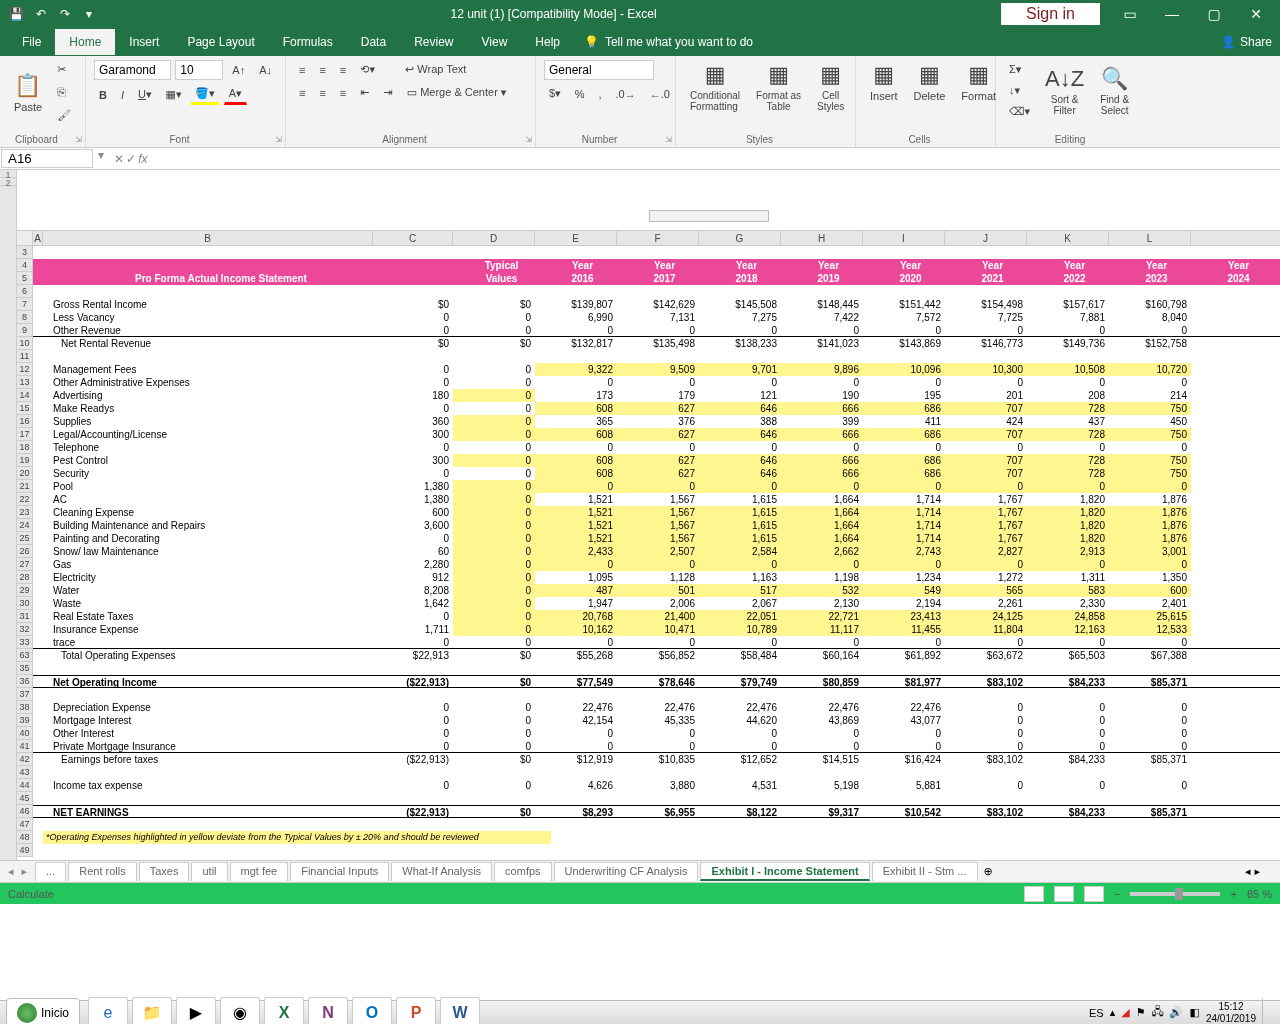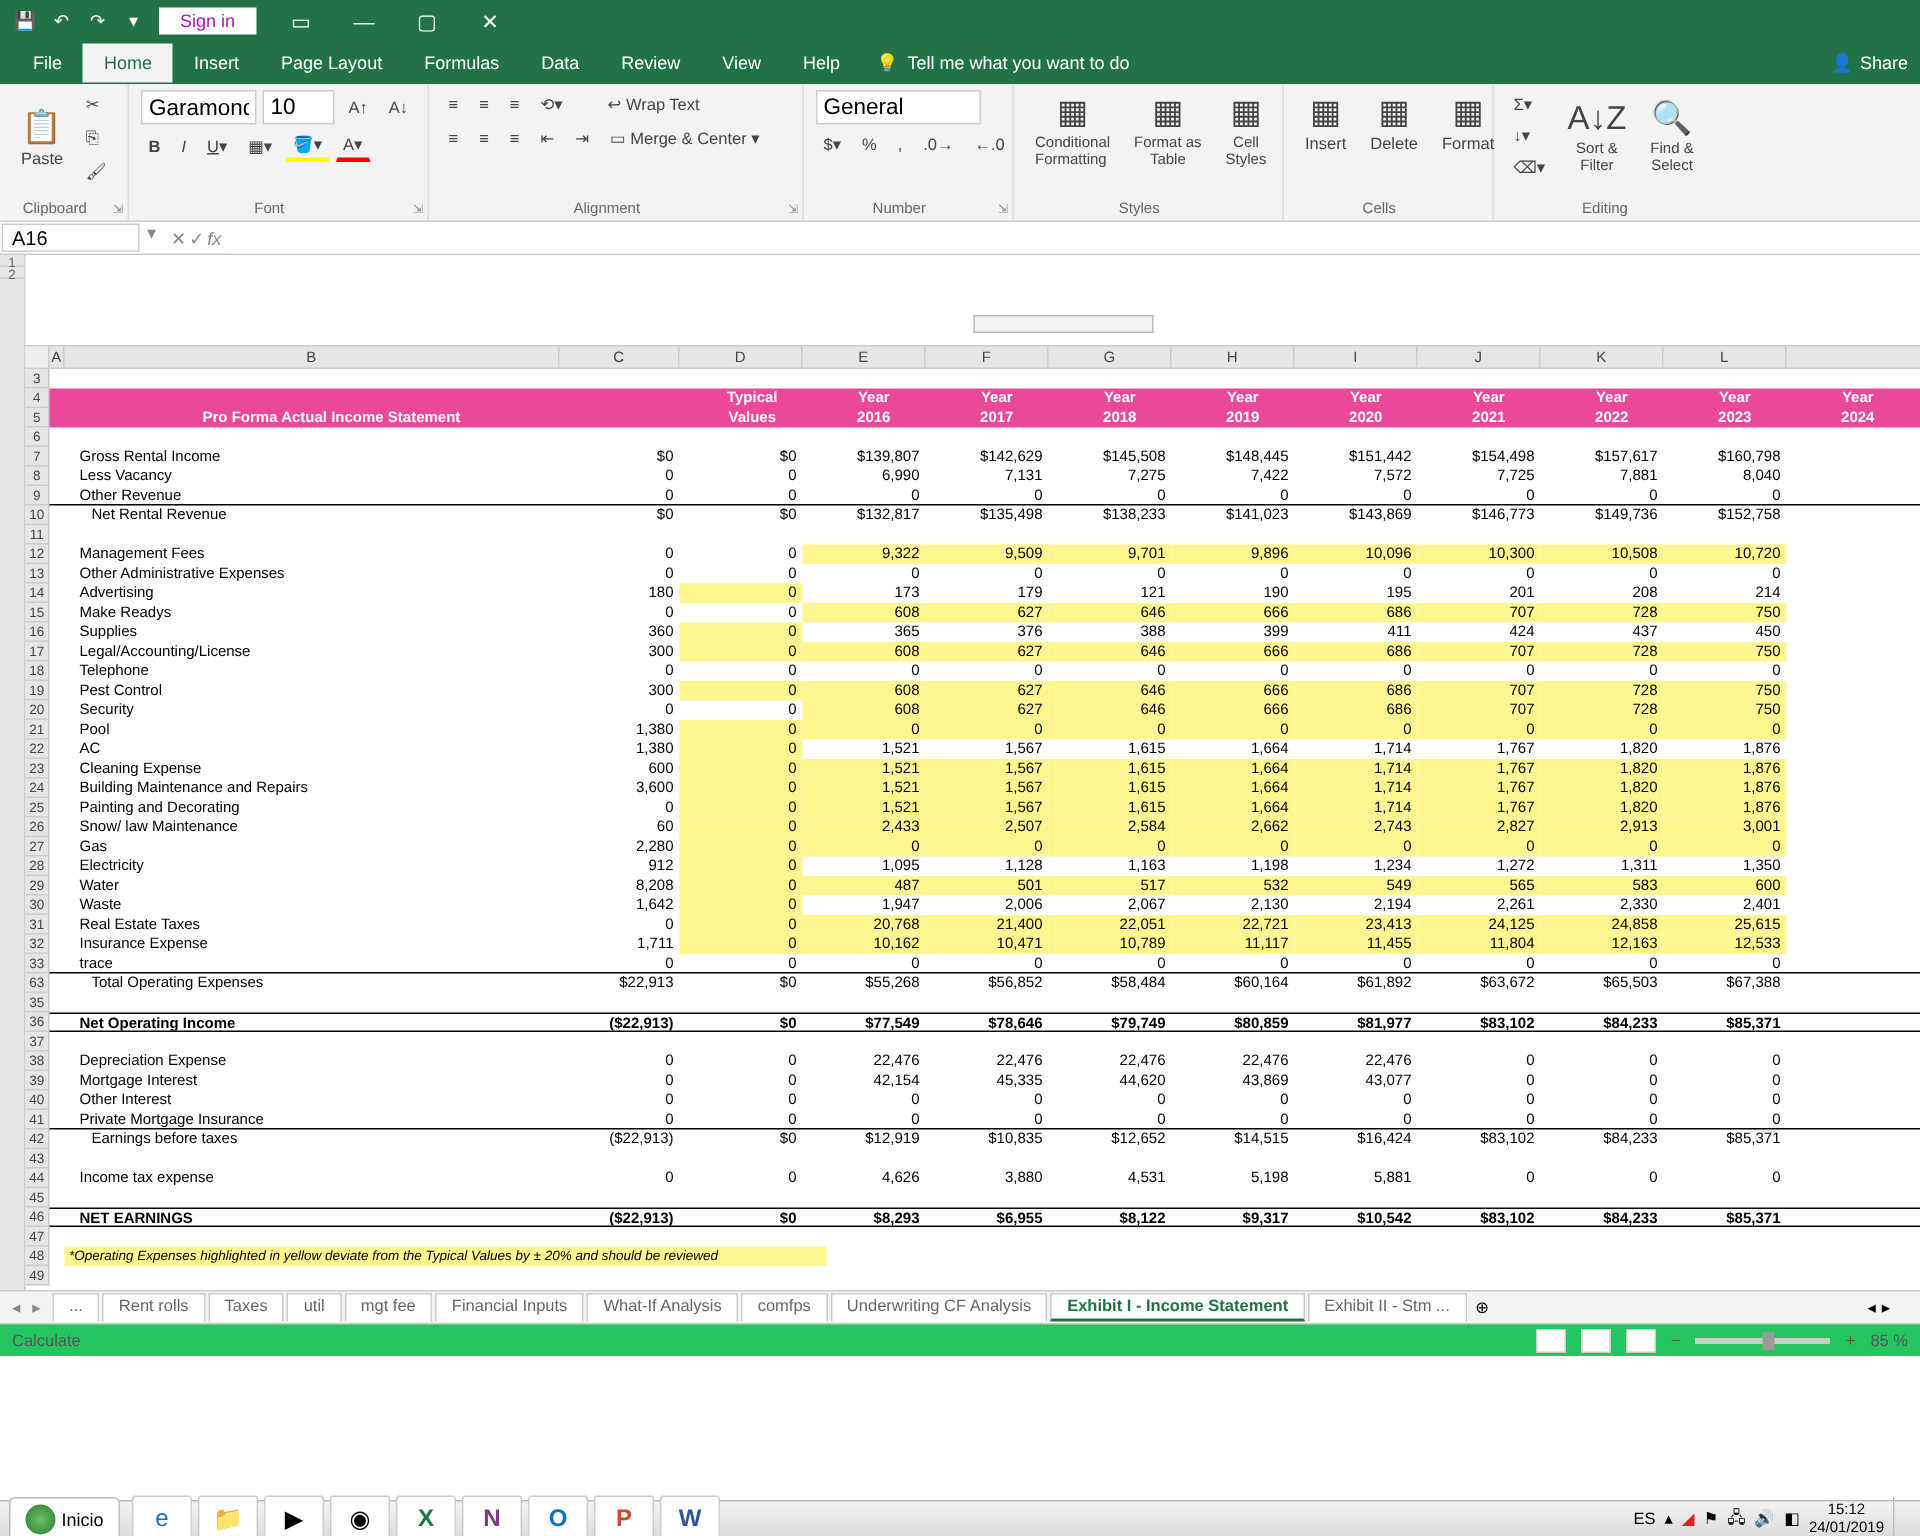--- a/index.html
+++ b/index.html
@@ -4,41 +4,41 @@
 <style>
 * { margin: 0; padding: 0; box-sizing: border-box; font-family: 'Segoe UI', sans-serif; }
 body { background: #fff; width: 1280px; height: 1024px; overflow: hidden; position: relative; }
 
 
 .titlebar { background: #217346; height: 28px; display: flex; align-items: center; color: #fff; font-size: 12px; }
 .titlebar-left { display: flex; gap: 6px; padding: 0 8px; }
 .qat-btn { width: 18px; height: 18px; display: flex; align-items: center; justify-content: center; cursor: pointer; }
 .titlebar-center { flex: 1; text-align: center; }
 .titlebar-right { display: flex; align-items: center; gap: 2px; padding-right: 4px; }
-.signin-btn { background: #fff; color: #a21caf; padding: 2px 14px; font-size: 12px; margin-right: 8px; }
+.signin-btn { background: #fff; color: #7f1d1d; padding: 2px 25px; font-size: 16px; margin-right: 8px; }
 .win-btn { width: 40px; height: 28px; display: flex; align-items: center; justify-content: center; font-size: 14px; }
 
 
 .ribbon-tabs { background: #217346; height: 28px; display: flex; align-items: center; padding: 0 8px; color: #fff; font-size: 12px; }
 .tab { padding: 6px 14px; cursor: pointer; }
 .tab.active { background: #f3f3f3; color: #217346; }
 .tellme { margin-left: 10px; display: flex; align-items: center; gap: 6px; }
 .share { margin-left: auto; display: flex; align-items: center; gap: 4px; }
 
 
 .ribbon { background: #f3f3f3; height: 92px; display: flex; border-bottom: 1px solid #ccc; font-size: 11px; color: #444; }
 .ribbon-group { border-right: 1px solid #ddd; padding: 4px 8px; display: flex; flex-direction: column; position: relative; }
 .ribbon-group-label { text-align: center; font-size: 10px; color: #666; position: absolute; bottom: 2px; left: 0; right: 12px; }
 .ribbon-group-anchor { position: absolute; bottom: 3px; right: 3px; font-size: 8px; color: #888; }
 .rbn-col { display: flex; flex-direction: column; gap: 4px; }
 .rbn-row { display: flex; align-items: center; gap: 4px; }
 .rbn-large { display: flex; flex-direction: column; align-items: center; gap: 2px; padding: 2px 6px; cursor: pointer; }
 .rbn-large-icon { font-size: 22px; }
 .rbn-btn { padding: 2px 4px; cursor: pointer; border: 1px solid transparent; }
-.font-combo { border: 1px solid #ccc; background: #fff; padding: 2px 4px; font-size: 15px; min-width: 48px; }
+.font-combo { border: 1px solid #ccc; background: #fff; padding: 2px 4px; font-size: 12px; min-width: 48px; }
 
 
 .formula-bar { height: 22px; display: flex; border-bottom: 1px solid #ccc; font-size: 12px; }
 .name-box { width: 92px; border: 1px solid #ccc; background: #fff; padding: 1px 6px; margin: 1px; }
 .fx-btns { display: flex; gap: 2px; padding: 0 6px; color: #888; align-items: center; }
 .fx-input { flex: 1; border: none; padding: 0 6px; }
 
 
 .sheet-area { position: relative; height: 690px; background: #fff; overflow: hidden; }
 .outline-bar { position: absolute; left: 0; top: 0; width: 17px; height: 100%; background: #e6e6e6; border-right: 1px solid #ccc; font-size: 9px; color: #666; text-align: center; }
@@ -99,20 +99,21 @@
 </head>
 <body>
 
 <div class="titlebar">
   <div class="titlebar-left">
     <span class="qat-btn">💾</span>
     <span class="qat-btn">↶</span>
     <span class="qat-btn">↷</span>
     <span class="qat-btn">▾</span>
   </div>
+  <div class="titlebar-center">12 unit (1)  [Compatibility Mode]  -  Excel</div>
   <div class="titlebar-right">
     <span class="signin-btn">Sign in</span>
     <span class="win-btn">▭</span>
     <span class="win-btn">—</span>
     <span class="win-btn">▢</span>
     <span class="win-btn close">✕</span>
   </div>
 </div>
 
 <div class="ribbon-tabs">

